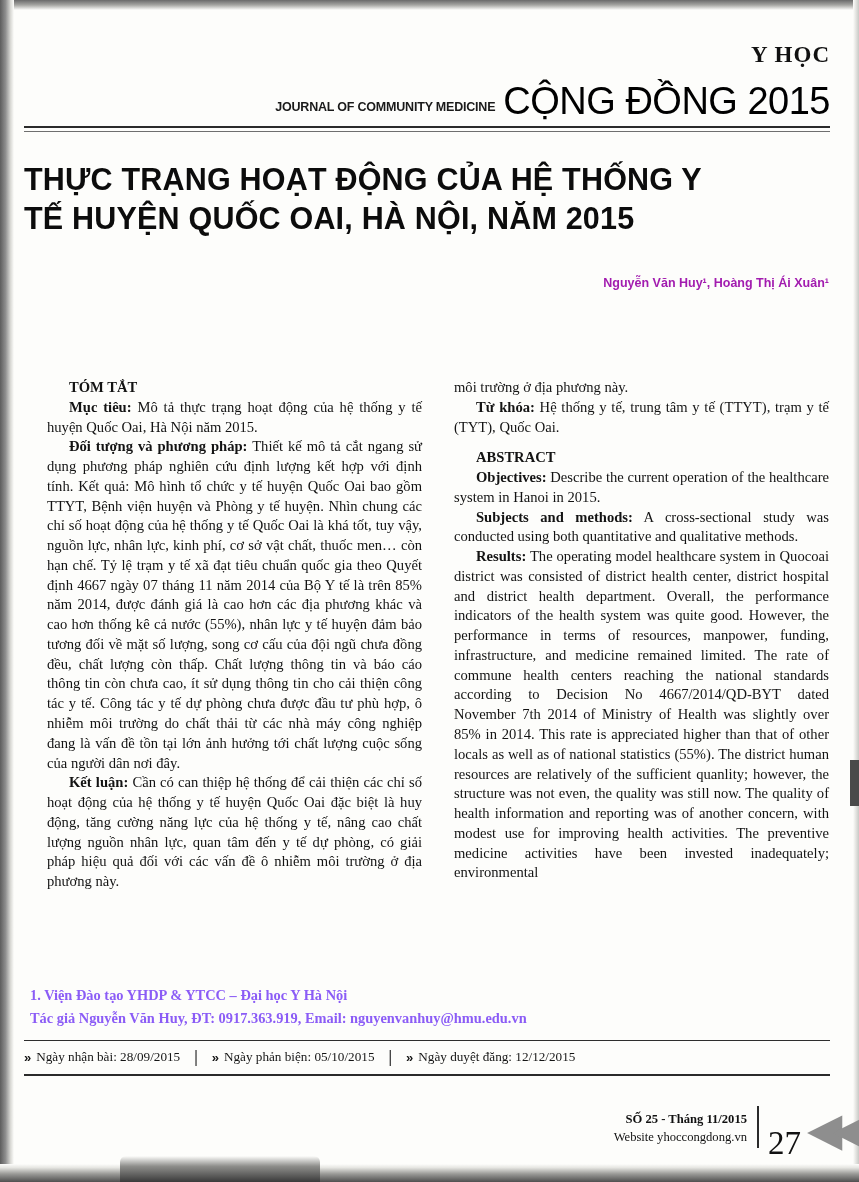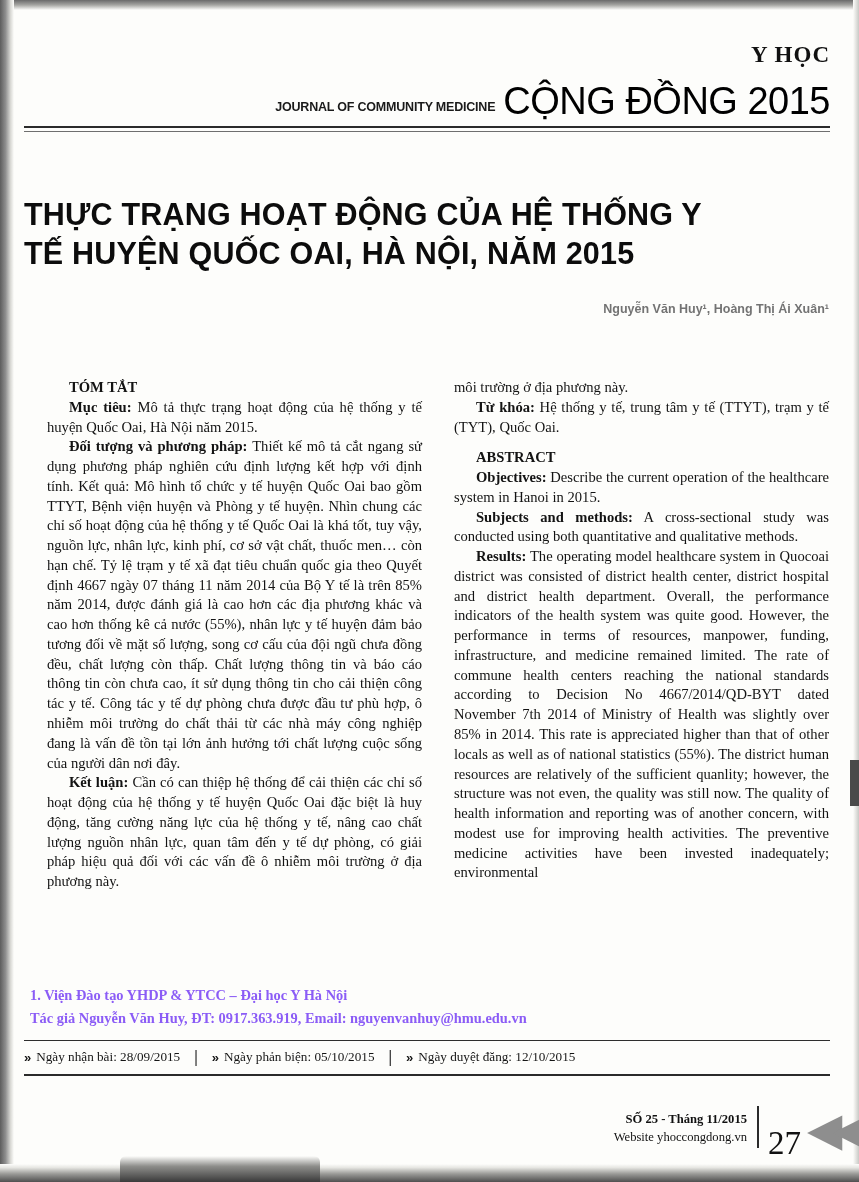--- a/index.html
+++ b/index.html
@@ -120,30 +120,29 @@
     position: absolute;
     left: 24px;
     top: 160px;
     width: 700px;
     font-family: "Liberation Sans", sans-serif;
     font-weight: bold;
     font-size: 30.5px;
     line-height: 1.28;
     letter-spacing: 0.2px;
     color: #0c0c0c;
-    margin-top: 35px;
   }
   .authors {
     position: absolute;
     right: 30px;
-    top: 302px;
+    top: 276px;
     font-family: "Liberation Sans", sans-serif;
     font-weight: bold;
     font-size: 12.5px;
-    color: #737373;
+    color: #a21caf;
   }
 
   
   .columns {
     position: absolute;
     left: 47px;
     top: 378px;
     width: 783px;
     height: 578px;
     display: flex;
@@ -321,21 +320,21 @@
       <span>Ngày nhận bài:</span>&nbsp;<span>28/09/2015</span>
     </div>
     <span class="sep">|</span>
     <div class="item">
       <span class="chev">»</span>
       <span>Ngày phản biện:</span>&nbsp;<span>05/10/2015</span>
     </div>
     <span class="sep">|</span>
     <div class="item">
       <span class="chev">»</span>
-      <span>Ngày duyệt đăng:</span>&nbsp;<span>12/10/2015</span>
+      <span>Ngày duyệt đăng:</span>&nbsp;<span>12/12/2015</span>
     </div>
   </div>
   <div class="rule-dates-bottom"></div>
 
   <div class="footer">
     <div class="issue">SỐ 25 - Tháng 11/2015</div>
     <div>Website yhoccongdong.vn</div>
   </div>
   <div class="pagerule"></div>
   <div class="pagenum">27</div>

